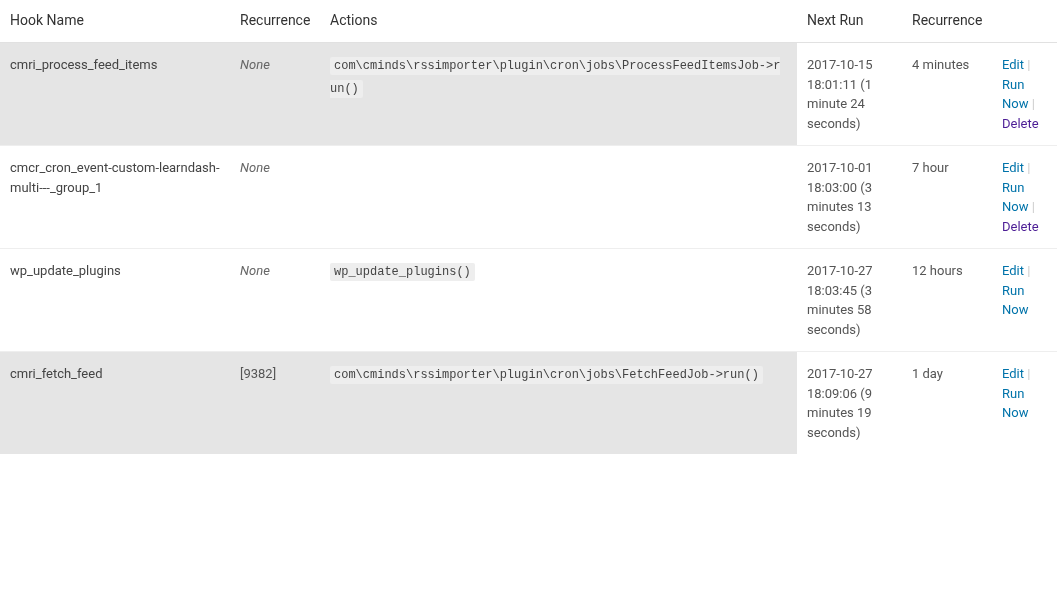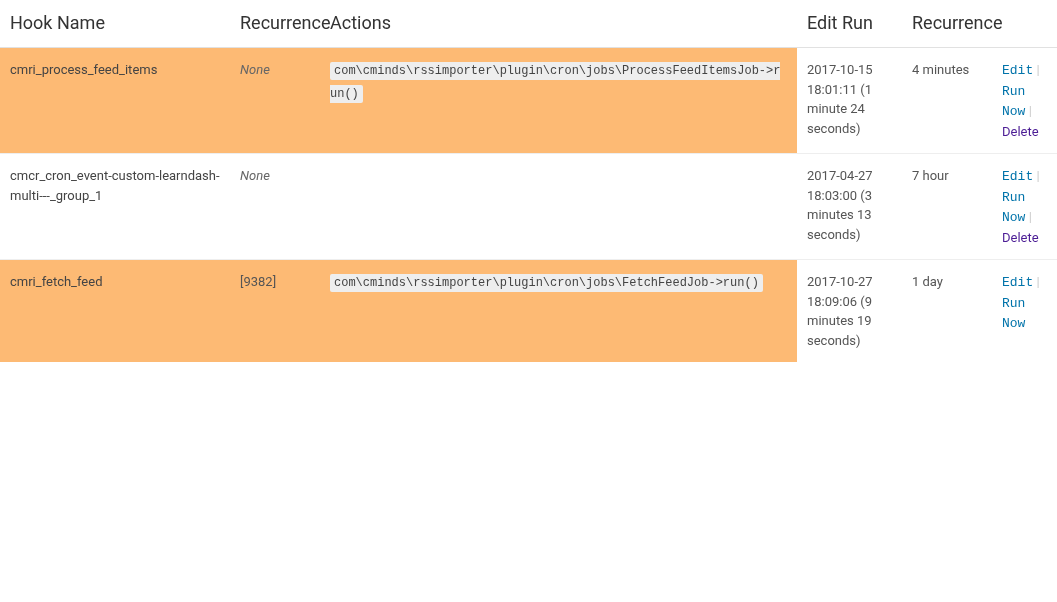--- a/index.html
+++ b/index.html
@@ -15,53 +15,53 @@
     width: 100%;
     border-collapse: collapse;
     table-layout: fixed;
   }
   thead th {
     text-align: left;
     font-weight: 400;
     color: #333;
     padding: 12px 10px 14px 10px;
     border-bottom: 1px solid #e1e1e1;
-    font-size: 18px;
+    font-size: 14px;
   }
   tbody td {
     padding: 12px 10px;
     vertical-align: top;
     border-bottom: 1px solid #eee;
     word-wrap: break-word;
     line-height: 1.5;
   }
   tbody tr:last-child td { border-bottom: none; }
   .col-hook { width: 230px; }
   .col-args { width: 90px; }
   .col-actions { width: auto; }
   .col-next { width: 105px; }
   .col-recur { width: 90px; }
   .col-ops  { width: 65px; }
-  .highlight { background: #fdba74; margin-left: 20px; }
+  .highlight { background: #e5e5e5; margin-left: 20px; }
   .arg-italic { font-style: italic; color: #666; }
   code.action-code {
     font-family: Consolas, Monaco, "Courier New", monospace;
     font-size: 12px;
     background: #eee;
     padding: 2px 4px;
     border-radius: 2px;
     display: inline;
     line-height: 1.8;
     color: #444;
     word-break: break-all;
   }
   .hl-code {
     background: #f2ef70;
   }
-  a.link { color: #0073aa; text-decoration: none; cursor: pointer; font-family: Liberation Mono, monospace; }
+  a.link { color: #0073aa; text-decoration: none; cursor: pointer; }
   .delete { color: #4c1d95; text-decoration: none; cursor: pointer; }
   .sep { color: #ccc; }
   .ops-cell { line-height: 1.5; }
   .hook-cell { color: #444; }
 </style>
 </head>
 <body>
 
 <table>
   <colgroup>
@@ -70,41 +70,49 @@
     <col class="col-actions">
     <col class="col-next">
     <col class="col-recur">
     <col class="col-ops">
   </colgroup>
   <thead>
     <tr>
       <th>Hook Name</th>
       <th>Recurrence</th>
       <th>Actions</th>
-      <th>Edit Run</th>
+      <th>Next Run</th>
       <th>Recurrence</th>
       <th></th>
     </tr>
   </thead>
   <tbody id="rows-body">
       <tr>
         <td class="hook-cell highlight">cmri_process_feed_items</td>
         <td class="arg-italic highlight">None</td>
         <td class="highlight"><code class="action-code hl-code">com\cminds\rssimporter\plugin\cron\jobs\ProcessFeedItemsJob-&gt;run()</code></td>
         <td>2017-10-15 18:01:11 (1 minute 24 seconds)</td>
         <td>4 minutes</td>
         <td class="ops-cell"><a class="link">Edit</a><span class="sep"> | </span><a class="link">Run Now</a><span class="sep"> | </span><a class="delete">Delete</a></td>
       </tr>
       <tr>
         <td class="hook-cell">cmcr_cron_event-custom-learndash-multi---_group_1</td>
         <td class="arg-italic ">None</td>
         <td></td>
-        <td>2017-04-27 18:03:00 (3 minutes 13 seconds)</td>
+        <td>2017-10-01 18:03:00 (3 minutes 13 seconds)</td>
         <td>7 hour</td>
         <td class="ops-cell"><a class="link">Edit</a><span class="sep"> | </span><a class="link">Run Now</a><span class="sep"> | </span><a class="delete">Delete</a></td>
+      </tr>
+      <tr>
+        <td class="hook-cell">wp_update_plugins</td>
+        <td class="arg-italic ">None</td>
+        <td><code class="action-code">wp_update_plugins()</code></td>
+        <td>2017-10-27 18:03:45 (3 minutes 58 seconds)</td>
+        <td>12 hours</td>
+        <td class="ops-cell"><a class="link">Edit</a><span class="sep"> | </span><a class="link">Run Now</a></td>
       </tr>
       <tr>
         <td class="hook-cell highlight">cmri_fetch_feed</td>
         <td class="highlight">[9382]</td>
         <td class="highlight"><code class="action-code hl-code">com\cminds\rssimporter\plugin\cron\jobs\FetchFeedJob-&gt;run()</code></td>
         <td>2017-10-27 18:09:06 (9 minutes 19 seconds)</td>
         <td>1 day</td>
         <td class="ops-cell"><a class="link">Edit</a><span class="sep"> | </span><a class="link">Run Now</a></td>
       </tr>
     </tbody>

